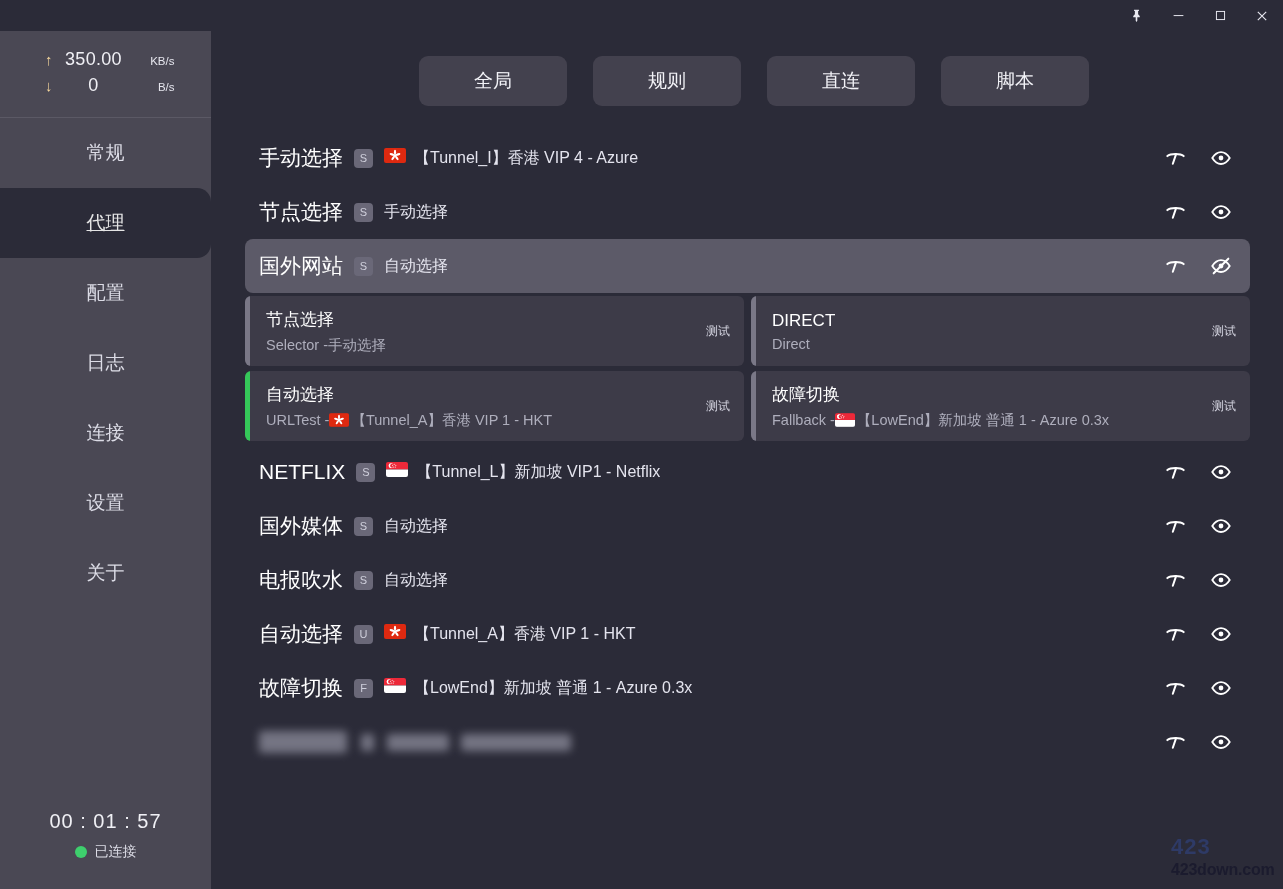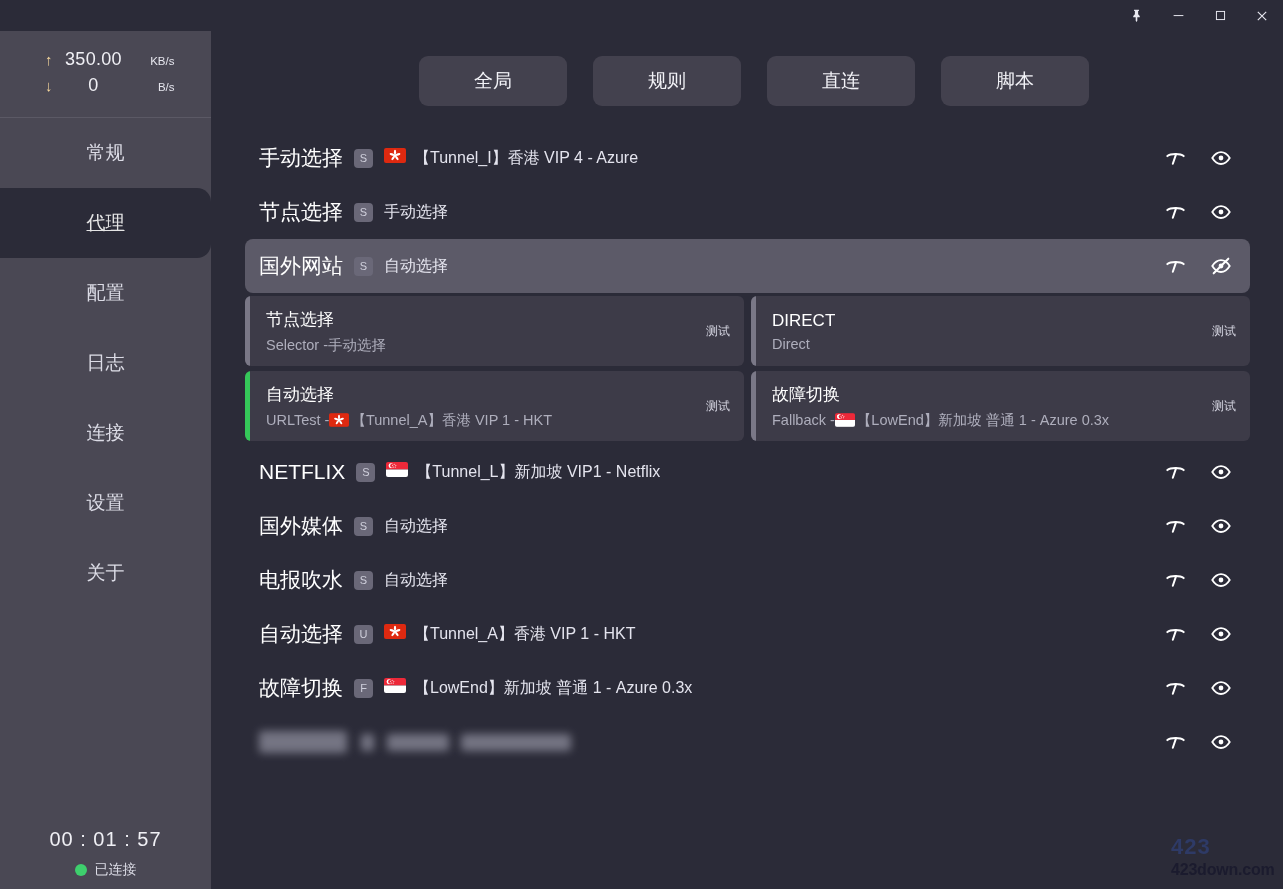--- a/index.html
+++ b/index.html
@@ -54,21 +54,21 @@
     position: relative;
   }
   .nav-item.active {
     background: #2b2b38; color: #e5e5e5;
     border-top-right-radius: 14px; border-bottom-right-radius: 14px; text-decoration: underline;
   }
   .nav-item.pre-active { border-bottom-right-radius: 14px; }
   .nav-item.post-active { border-top-right-radius: 14px; }
 
   .sb-footer {
-    margin-top: auto; padding-bottom: 10px;
+    margin-top: auto; padding-bottom: 28px;
     display: flex; flex-direction: column; align-items: center;
   }
   .timer { font-size: 20px; color: #f0f0f5; letter-spacing: 1px; margin-bottom: 10px; }
   .status { display: flex; align-items: center; gap: 8px; font-size: 14px; color: #dcdce6; }
   .dot { width: 12px; height: 12px; border-radius: 50%; background: #3ecf6d; display: inline-block; }
 
   
   .main { flex: 1 1 auto; display: flex; flex-direction: column; min-width: 0; position: relative; }
 
   .modes {

